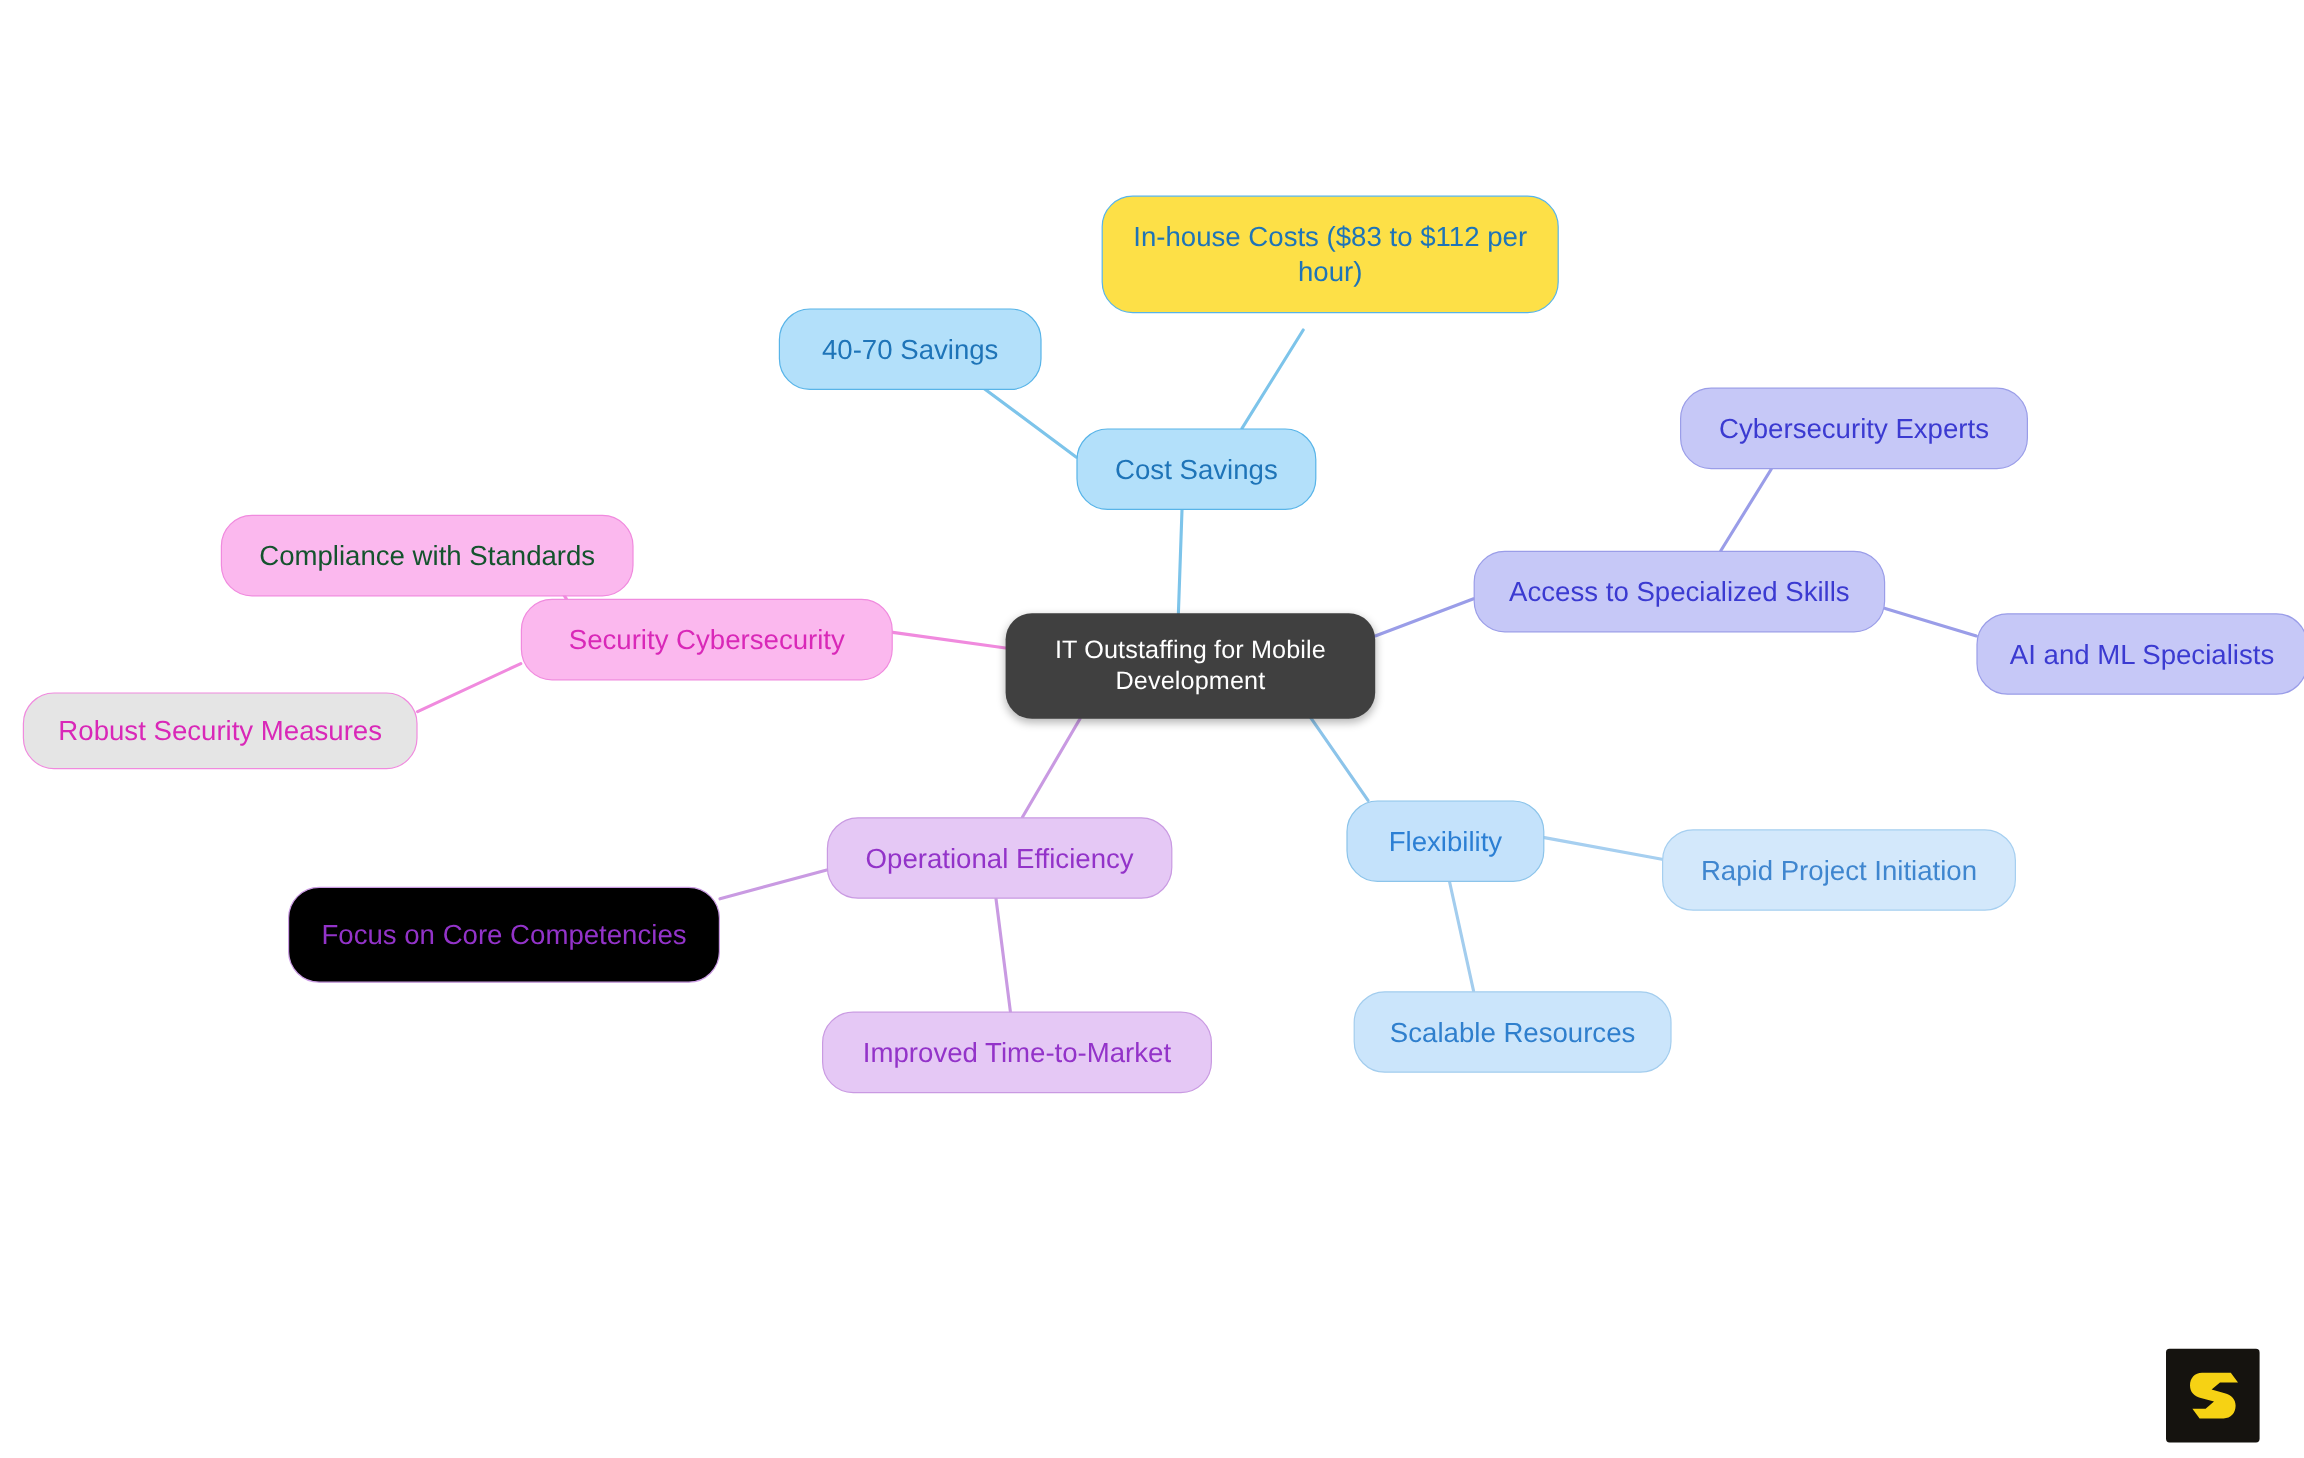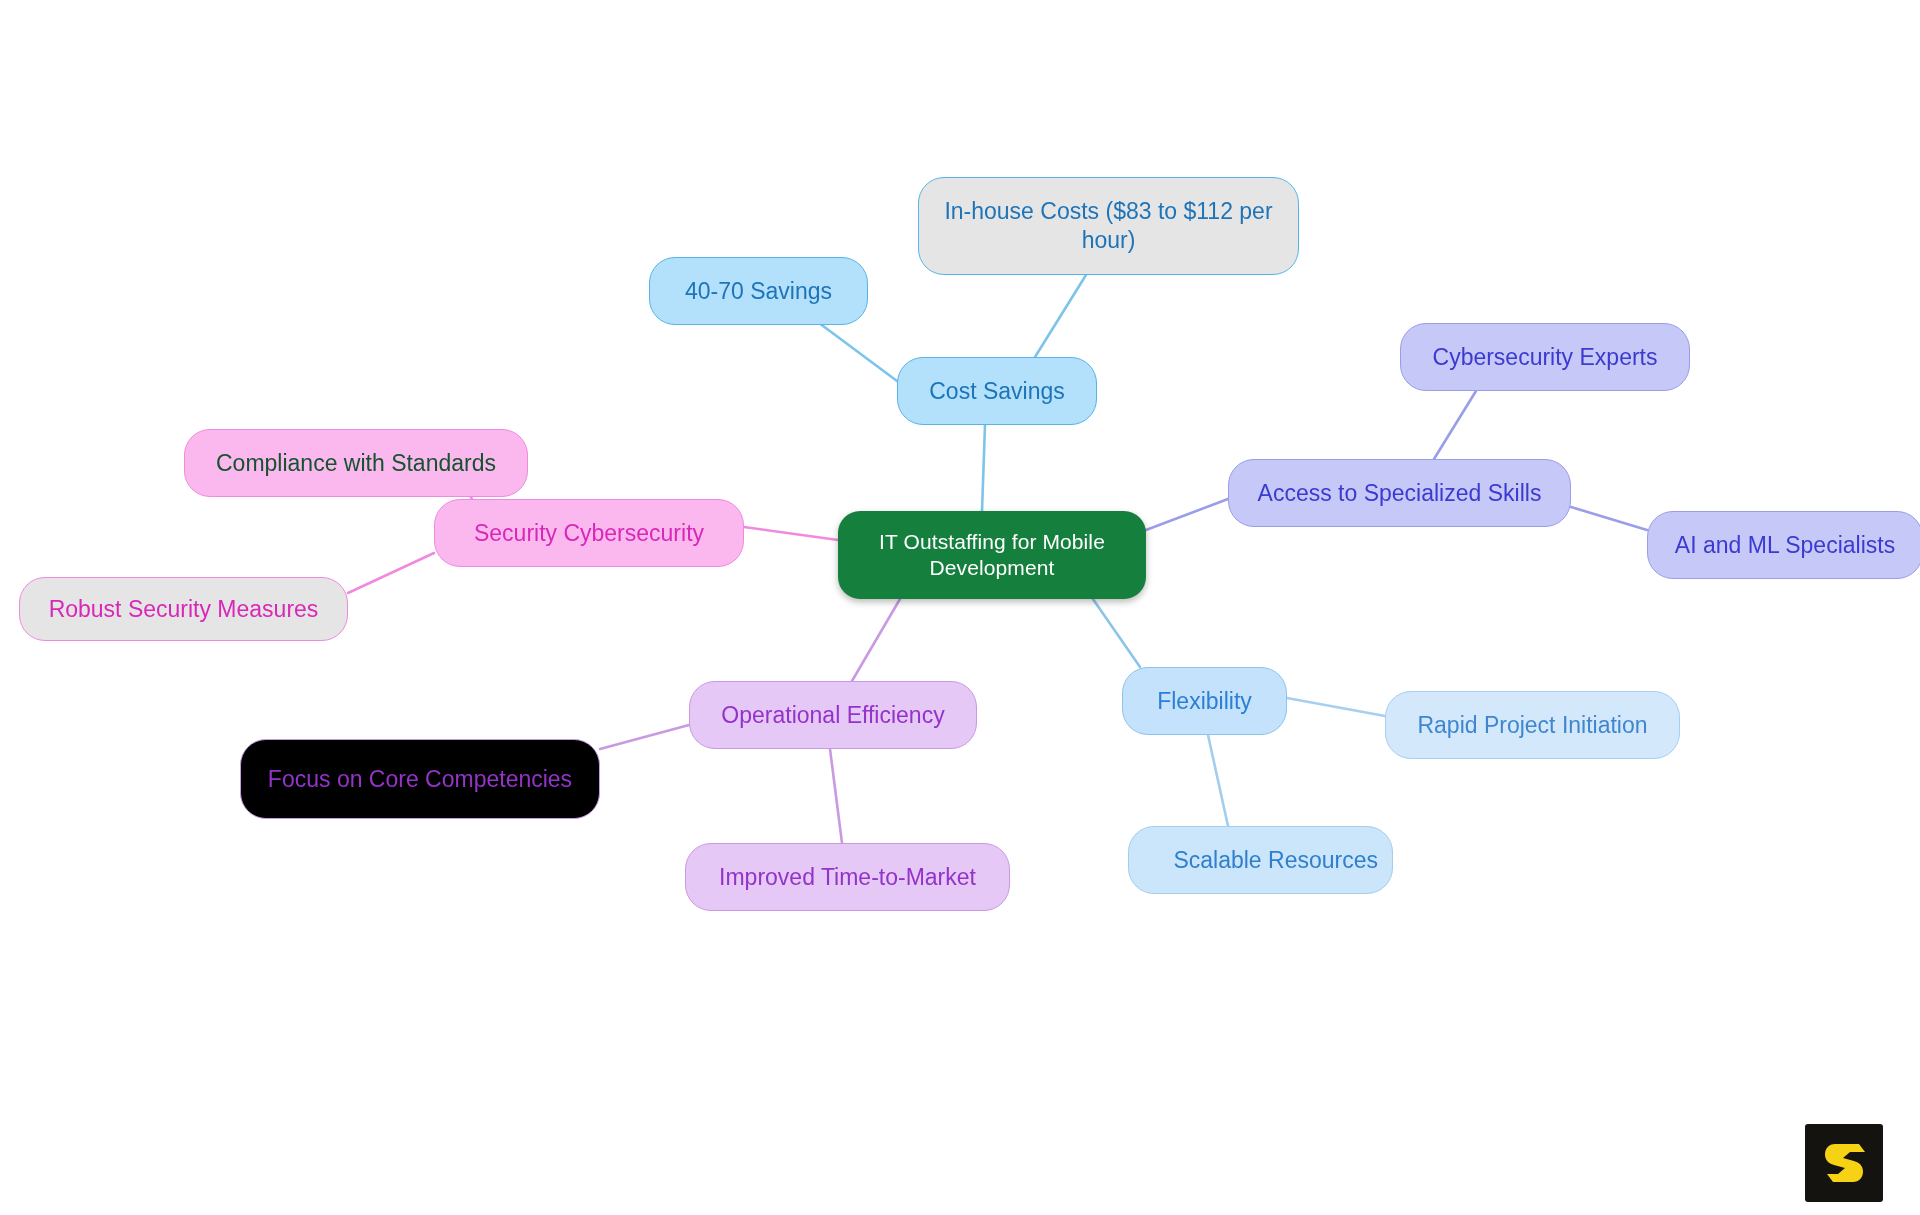--- a/index.html
+++ b/index.html
@@ -83,32 +83,32 @@
       <line x1="1208" y1="735" x2="1228" y2="826" stroke="#a3cdee" stroke-width="2.6" stroke-linecap="round"></line>
       <line x1="900" y1="599" x2="852" y2="681" stroke="#c99ae2" stroke-width="2.6" stroke-linecap="round"></line>
       <line x1="689" y1="725" x2="600" y2="749" stroke="#c99ae2" stroke-width="2.6" stroke-linecap="round"></line>
       <line x1="830" y1="749" x2="842" y2="843" stroke="#c99ae2" stroke-width="2.6" stroke-linecap="round"></line>
       <line x1="838" y1="540" x2="744" y2="527" stroke="#f08ade" stroke-width="2.6" stroke-linecap="round"></line>
       <line x1="472" y1="499" x2="440" y2="449" stroke="#f08ade" stroke-width="2.6" stroke-linecap="round"></line>
       <line x1="434" y1="553" x2="348" y2="593" stroke="#f08ade" stroke-width="2.6" stroke-linecap="round"></line>
     </svg>
 
   <div id="node-layer">
-      <div class="node node-root" style="left: 838px; top: 511px; width: 308px; height: 88px; background: #15803d; color: rgb(255, 255, 255); border-color: rgb(13, 17, 23);"><span>IT Outstaffing for Mobile
+      <div class="node node-root" style="left: 838px; top: 511px; width: 308px; height: 88px; background: #404040; color: rgb(255, 255, 255); border-color: rgb(13, 17, 23);"><span>IT Outstaffing for Mobile
 Development</span></div>
       <div class="node node-branch" style="left: 897px; top: 357px; width: 200px; height: 68px; background: rgb(179, 224, 250); color: rgb(30, 116, 184); border-color: rgb(88, 180, 232);"><span>Cost Savings</span></div>
-      <div class="node node-leaf" style="left: 918px; top: 177px; width: 381px; height: 98px; background: #e5e5e5; color: rgb(30, 116, 184); border-color: rgb(88, 180, 232);"><span>In-house Costs ($83 to $112 per
+      <div class="node node-leaf" style="left: 918px; top: 163px; width: 381px; height: 98px; background: #fde047; color: rgb(30, 116, 184); border-color: rgb(88, 180, 232);"><span>In-house Costs ($83 to $112 per
 hour)</span></div>
       <div class="node node-leaf" style="left: 601px; top: 257px; width: 219px; height: 68px; background: rgb(179, 224, 250); color: rgb(30, 116, 184); border-color: rgb(88, 180, 232); margin-left: 48px;"><span>40-70 Savings</span></div>
       <div class="node node-branch" style="left: 1228px; top: 459px; width: 343px; height: 68px; background: rgb(198, 200, 247); color: rgb(59, 58, 209); border-color: rgb(154, 157, 232);"><span>Access to Specialized Skills</span></div>
       <div class="node node-leaf" style="left: 1400px; top: 323px; width: 290px; height: 68px; background: rgb(198, 200, 247); color: rgb(59, 58, 209); border-color: rgb(154, 157, 232);"><span>Cybersecurity Experts</span></div>
       <div class="node node-leaf" style="left: 1647px; top: 511px; width: 276px; height: 68px; background: rgb(198, 200, 247); color: rgb(59, 58, 209); border-color: rgb(154, 157, 232);"><span>AI and ML Specialists</span></div>
       <div class="node node-branch" style="left: 1122px; top: 667px; width: 165px; height: 68px; background: rgb(196, 226, 251); color: rgb(43, 127, 212); border-color: rgb(140, 196, 234);"><span>Flexibility</span></div>
       <div class="node node-leaf" style="left: 1385px; top: 691px; width: 295px; height: 68px; background: rgb(211, 232, 251); color: rgb(63, 134, 207); border-color: rgb(166, 207, 240);"><span>Rapid Project Initiation</span></div>
-      <div class="node node-leaf" style="left: 1128px; top: 826px; width: 265px; height: 68px; background: rgb(203, 229, 251); color: rgb(47, 127, 205); border-color: rgb(163, 205, 238); justify-content: flex-end;"><span>Scalable Resources</span></div>
+      <div class="node node-leaf" style="left: 1128px; top: 826px; width: 265px; height: 68px; background: rgb(203, 229, 251); color: rgb(47, 127, 205); border-color: rgb(163, 205, 238);"><span>Scalable Resources</span></div>
       <div class="node node-branch" style="left: 689px; top: 681px; width: 288px; height: 68px; background: rgb(229, 200, 245); color: rgb(147, 51, 201); border-color: rgb(201, 154, 226);"><span>Operational Efficiency</span></div>
       <div class="node node-leaf" style="left: 240px; top: 739px; width: 360px; height: 80px; background: #000000; color: rgb(147, 51, 201); border-color: rgb(201, 154, 226);"><span>Focus on Core Competencies</span></div>
       <div class="node node-leaf" style="left: 685px; top: 843px; width: 325px; height: 68px; background: rgb(229, 200, 245); color: rgb(147, 51, 201); border-color: rgb(201, 154, 226);"><span>Improved Time-to-Market</span></div>
       <div class="node node-branch" style="left: 434px; top: 499px; width: 310px; height: 68px; background: rgb(251, 184, 238); color: rgb(217, 40, 184); border-color: rgb(240, 138, 222);"><span>Security Cybersecurity</span></div>
       <div class="node node-leaf" style="left: 184px; top: 381px; width: 344px; height: 68px; background: rgb(251, 184, 238); color: #14532d; border-color: rgb(240, 138, 222); margin-top: 48px;"><span>Compliance with Standards</span></div>
       <div class="node node-leaf" style="left: 19px; top: 577px; width: 329px; height: 64px; background: #e5e5e5; color: rgb(217, 40, 184); border-color: rgb(240, 138, 222);"><span>Robust Security Measures</span></div>
     </div>
 
   <div id="brand-logo" style="left: 1805px; top: 1124px; width: 78px; height: 78px; background: rgb(21, 19, 15);">
     <svg width="46" height="46" viewBox="0 0 46 46">

